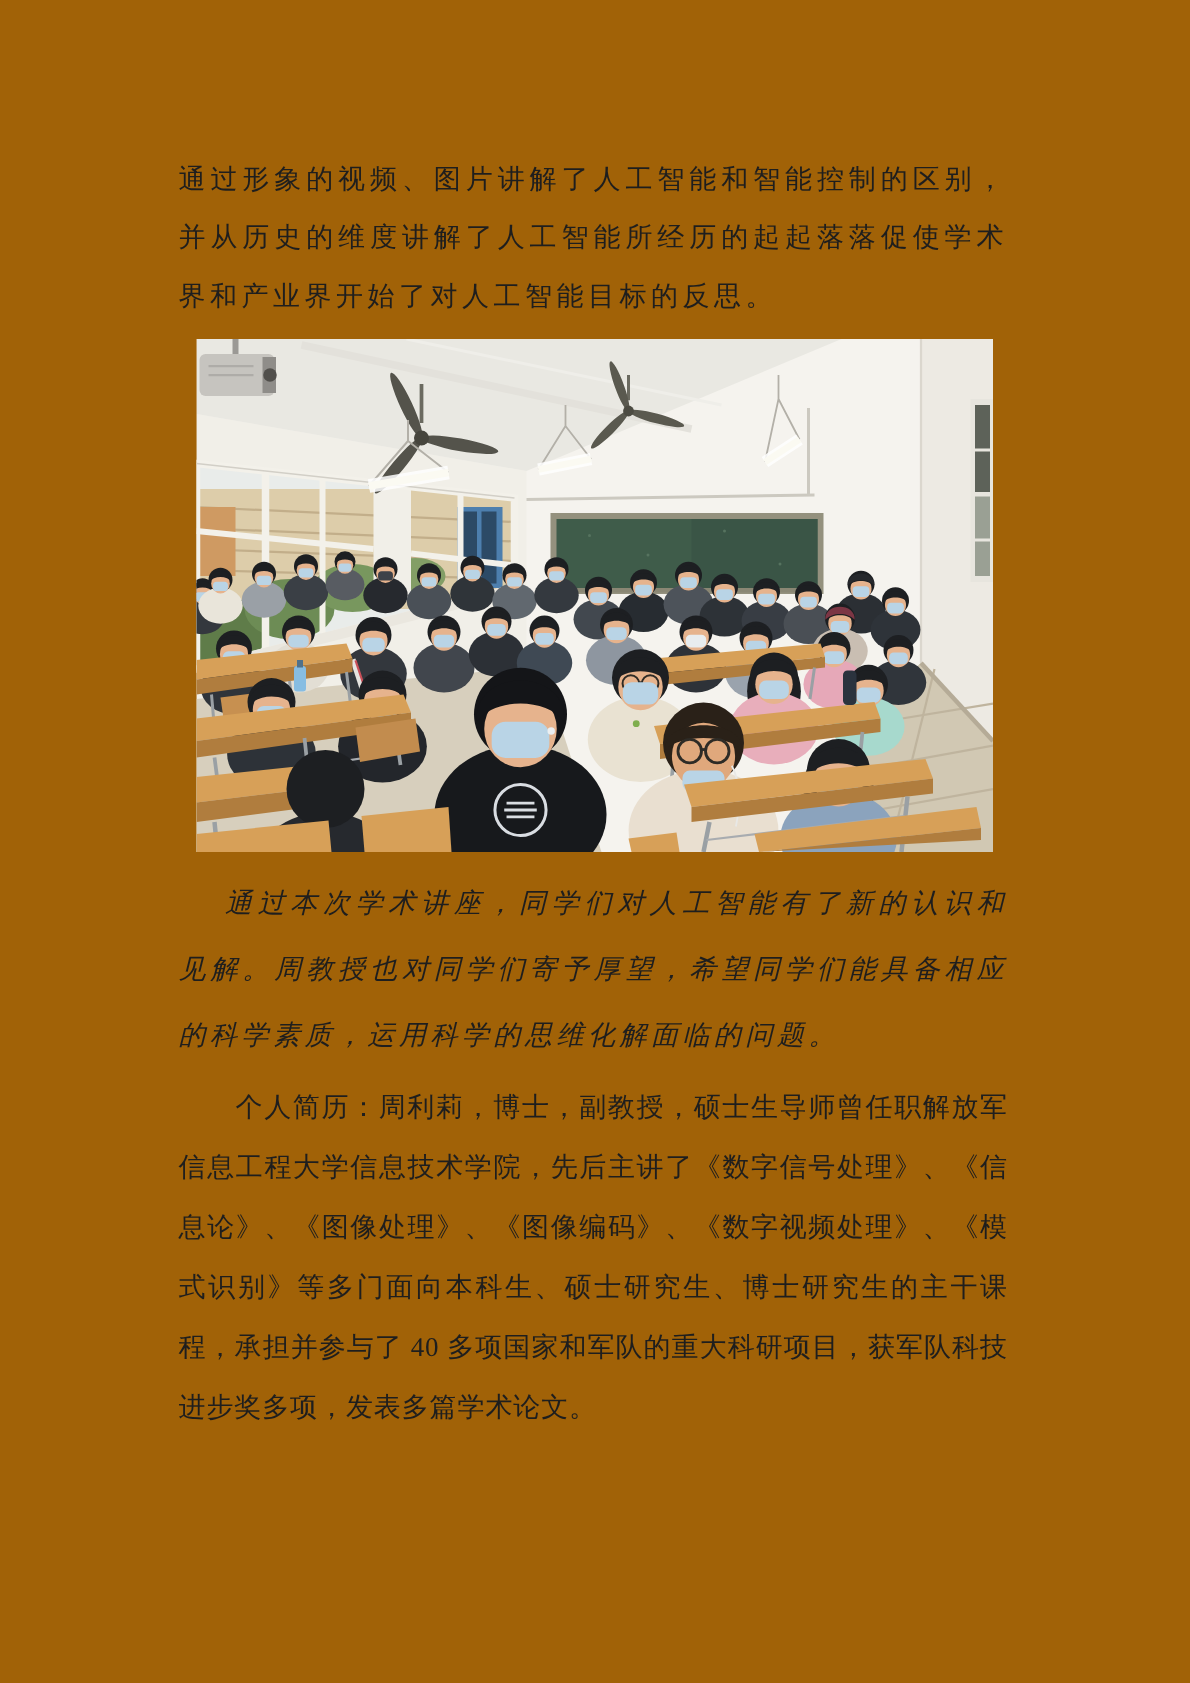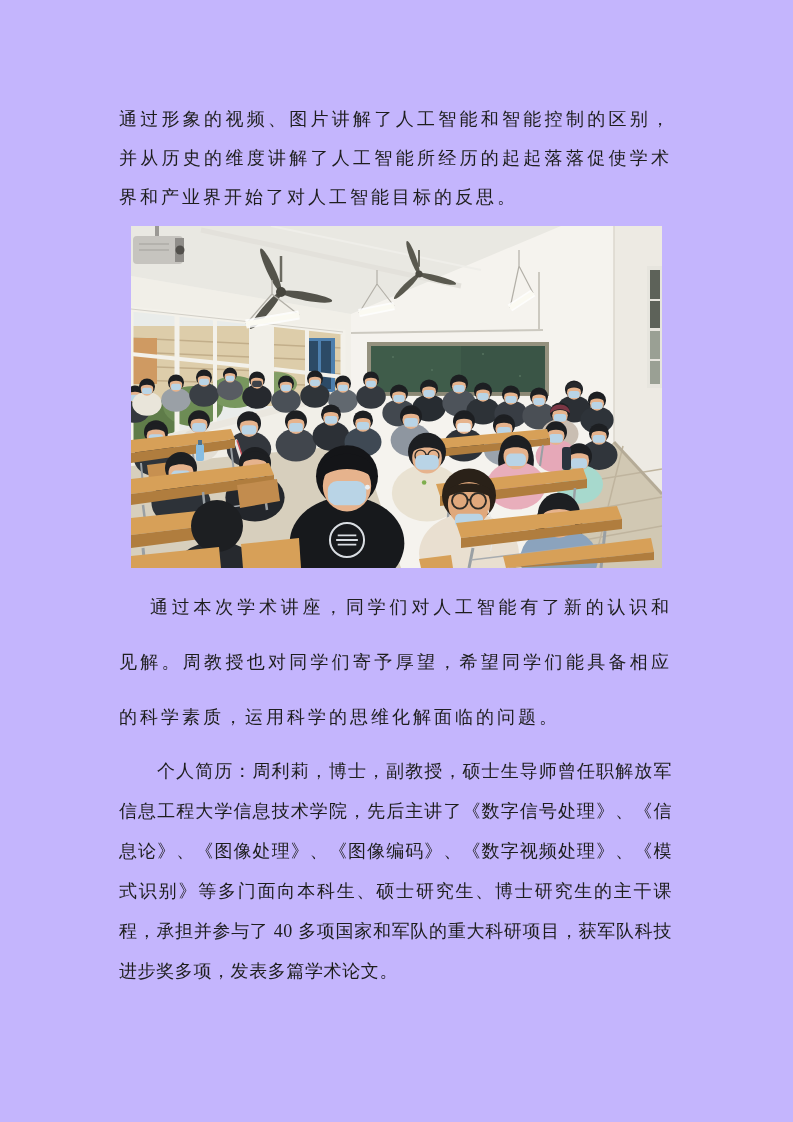--- a/index.html
+++ b/index.html
@@ -1,22 +1,22 @@
 <!DOCTYPE html>
 <html><head>
 <meta charset="utf-8">
 <style>
   html,body{margin:0;padding:0;}
   body{background:#ffffff;width:793px;height:1122px;position:relative;
        font-family:"Liberation Serif","DejaVu Serif",serif;}
-  .page{position:absolute;inset:0;background:#c4b5fd;overflow:hidden;padding-left:36px;}
+  .page{position:absolute;inset:0;background:#a16207;overflow:hidden;padding-left:36px;}
   .content{position:absolute;left:119px;top:0;width:553px;}
   .para{margin:0;font-size:18px;color:#1e1e1e;text-align:justify;}
   .p1{margin-top:100px;line-height:39px;letter-spacing:3px;}
-  .p2{margin-top:12px;line-height:55px;letter-spacing:3px;text-indent:31px;}
+  .p2{margin-top:12px;line-height:44px;letter-spacing:3px;text-indent:31px;font-style:italic;}
   .p3{margin-top:6px;line-height:40px;letter-spacing:0.6px;text-indent:38px;}
   .photo-wrap{margin:9px 0 0 12px;width:531px;height:342px;}
   .photo-wrap svg{display:block;}
 </style>
 </head>
 <body>
 
 <div class="page">
   <div class="content">
 

